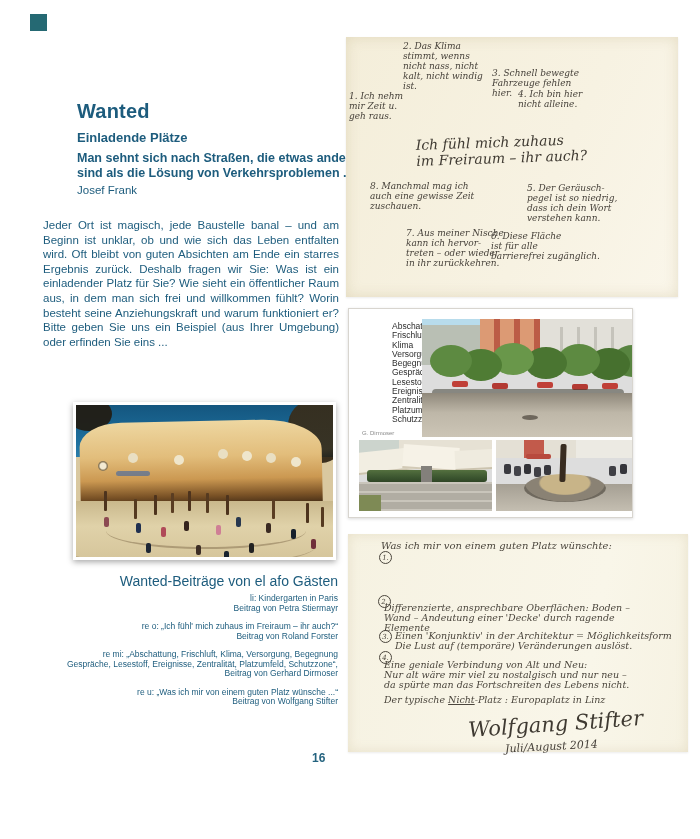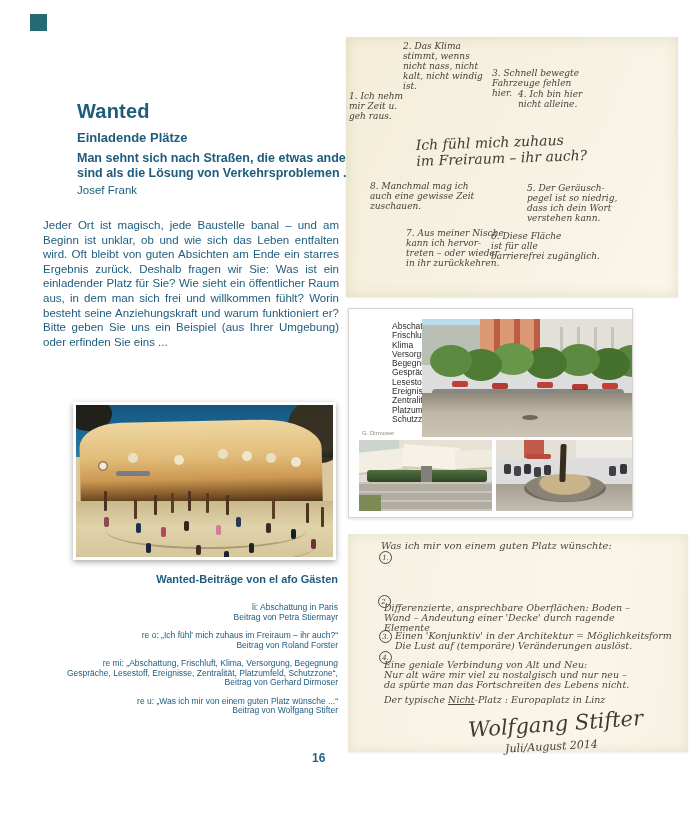--- a/index.html
+++ b/index.html
@@ -9,21 +9,21 @@
 
   
   .marker{left:30px;top:14px;width:17px;height:17px;background:#256973;}
   .title{left:77px;top:100px;font-size:20px;font-weight:bold;color:#1d5c7d;letter-spacing:.2px;}
   .subtitle{left:77px;top:130px;font-size:13px;font-weight:bold;color:#1d5c7d;}
   .quote{left:77px;top:151px;font-size:12.5px;font-weight:bold;color:#1d5c7d;line-height:15px;white-space:pre-line;}
   .author{left:77px;top:184px;font-size:11.5px;color:#1d5c7d;}
   .body-text{left:43px;top:218px;width:296px;font-size:11.5px;line-height:14.6px;color:#1d5c7d;
              text-align:justify;}
   .captions{right:362px;top:573px;width:300px;text-align:right;color:#1d5c7d;}
-  .cap-head{font-size:11px;font-weight:bold;margin-bottom:18px;}
+  .cap-head{font-size:14px;font-weight:normal;margin-bottom:5px;}
   .cap-item{font-size:8.5px;line-height:9.5px;margin-bottom:9px;white-space:pre-line;}
   .folio{left:312px;top:751px;font-size:12px;font-weight:bold;color:#24637f;}
 
   
   .photo-frame{left:73px;top:402px;width:257px;height:152px;background:#fff;padding:3px;
                box-shadow:0 2px 6px rgba(0,0,0,.35);}
   .kphoto{position:relative;width:257px;height:152px;overflow:hidden;background:#d9c8a0;}
   .k-sky{position:absolute;left:0;top:0;width:257px;height:52px;
          background:linear-gradient(180deg,#14567f 0%,#1e6f9d 70%,#2a7dab 100%);}
   .k-tree-l{position:absolute;left:-10px;top:-8px;width:46px;height:34px;border-radius:50%;
@@ -160,21 +160,21 @@
       <div class="k-ground"></div>
       <div class="k-arc"></div>
       <div class="k-arc2"></div>
       <div class="k-posts"></div>
       <div class="k-figs"></div>
     </div>
   </div>
 
   <div class="abs captions">
     <div class="cap-head">Wanted-Beiträge von el afo Gästen</div>
-    <div class="cap-item">li: Abschattung in Paris
+    <div class="cap-item">li: Kindergarten in Paris
 Beitrag von Petra Stiermayr</div>
     <div class="cap-item">re o: „Ich fühl' mich zuhaus im Freiraum – ihr auch?“
 Beitrag von Roland Forster</div>
     <div class="cap-item">re mi: „Abschattung, Frischluft, Klima, Versorgung, Begegnung
 Gespräche, Lesestoff, Ereignisse, Zentralität, Platzumfeld, Schutzzone“,
 Beitrag von Gerhard Dirmoser</div>
     <div class="cap-item">re u: „Was ich mir von einem guten Platz wünsche ...“
 Beitrag von Wolfgang Stifter</div>
   </div>
 

